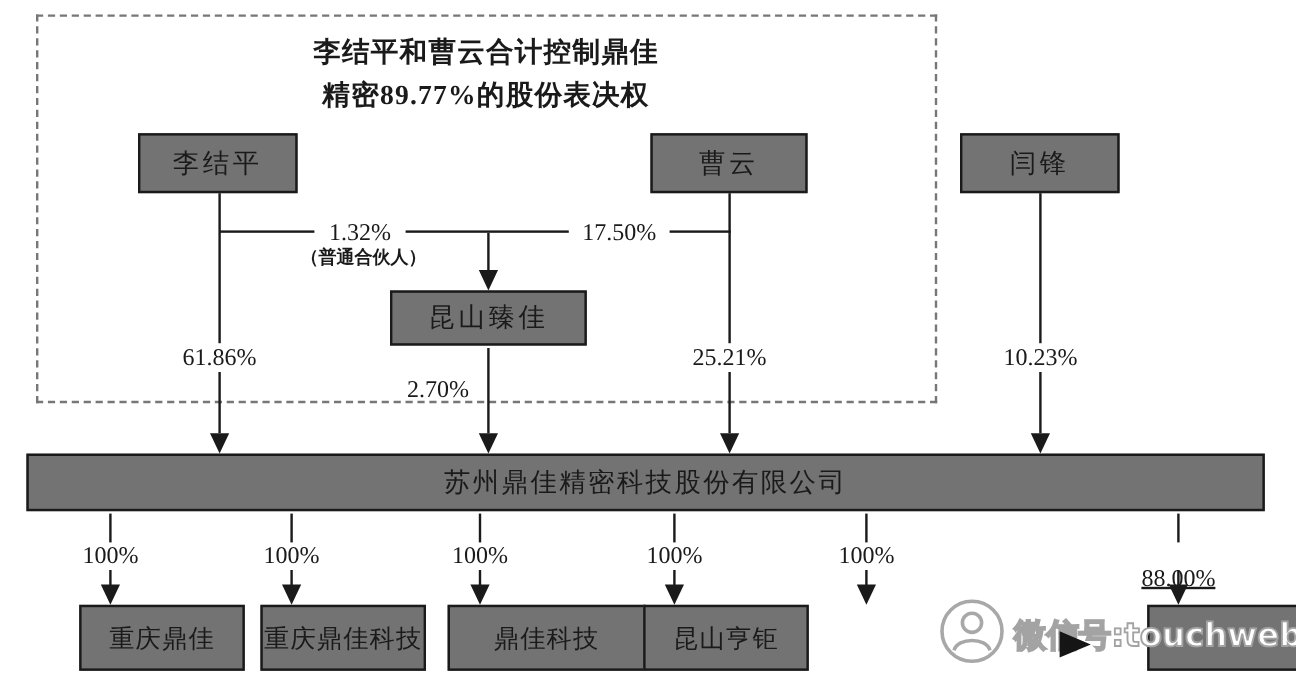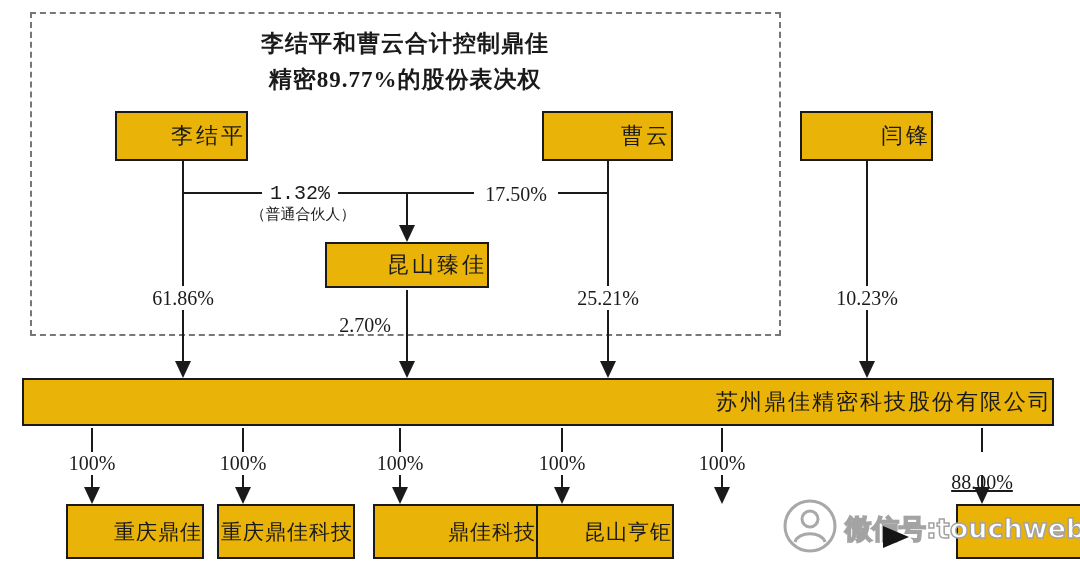--- a/index.html
+++ b/index.html
@@ -1,22 +1,22 @@
 <!DOCTYPE html>
 <html><head>
 <meta charset="utf-8">
 <style>
   html,body{margin:0;padding:0;background:#fff;}
   #canvas{
     position:relative;width:1080px;height:577px;background:#fff;overflow:hidden;
     font-family:"Liberation Serif","DejaVu Serif",serif;color:#1a1a1a;
   }
   .box{
-    position:absolute;box-sizing:border-box;border:2px solid #1a1a1a;background:#eab308;
-    display:flex;align-items:center;justify-content:flex-end;
+    position:absolute;box-sizing:border-box;border:2px solid #1a1a1a;background:#737373;
+    display:flex;align-items:center;justify-content:center;
     font-size:22px;letter-spacing:3px;white-space:nowrap;
   }
   .sub{font-size:21px;letter-spacing:1px;margin-left:44px;}
   .dashed-box{
     position:absolute;box-sizing:border-box;border:2px dashed #777;background:transparent;
   }
   .note{
     position:absolute;text-align:center;font-size:23px;font-weight:bold;
     line-height:1.55;letter-spacing:1px;
   }
@@ -91,22 +91,22 @@
   <div class="arr-d" style="left:175px;top:361px;"></div>
   <div class="arr-d" style="left:600px;top:361px;"></div>
   <div class="arr-d" style="left:859px;top:361px;"></div>
 
   <div class="hline" style="left:183px;top:192px;width:426px;"></div>
   <div class="vline" style="left:406px;top:194px;height:32px;"></div>
   <div class="arr-d" style="left:399px;top:225px;"></div>
   <div class="vline" style="left:406px;top:290px;height:71px;"></div>
   <div class="arr-d" style="left:399px;top:361px;"></div>
 
-  <div class="pct" style="left:262px;top:182px;width:76px;font-family:Liberation Mono, monospace;">1.32%</div>
-  <div class="role" style="left:233px;top:205px;width:140px;">（普通合伙人）</div>
+  <div class="pct" style="left:262px;top:182px;width:76px;">1.32%</div>
+  <div class="role" style="left:233px;top:205px;width:140px;font-weight:bold;">（普通合伙人）</div>
   <div class="pct" style="left:474px;top:182px;width:84px;">17.50%</div>
   <div class="pct" style="left:133px;top:286px;width:100px;">61.86%</div>
   <div class="pct" style="left:558px;top:286px;width:100px;">25.21%</div>
   <div class="pct" style="left:817px;top:286px;width:100px;">10.23%</div>
   <div class="pct pct-plain" style="left:330px;top:313px;width:70px;">2.70%</div>
 
   <div class="vline" style="left:91px;top:428px;height:24px;"></div>
   <div class="pct pct-plain" style="left:52px;top:451px;width:80px;">100%</div>
   <div class="vline" style="left:91px;top:475px;height:14px;"></div>
   <div class="arr-d" style="left:84px;top:487px;"></div>

